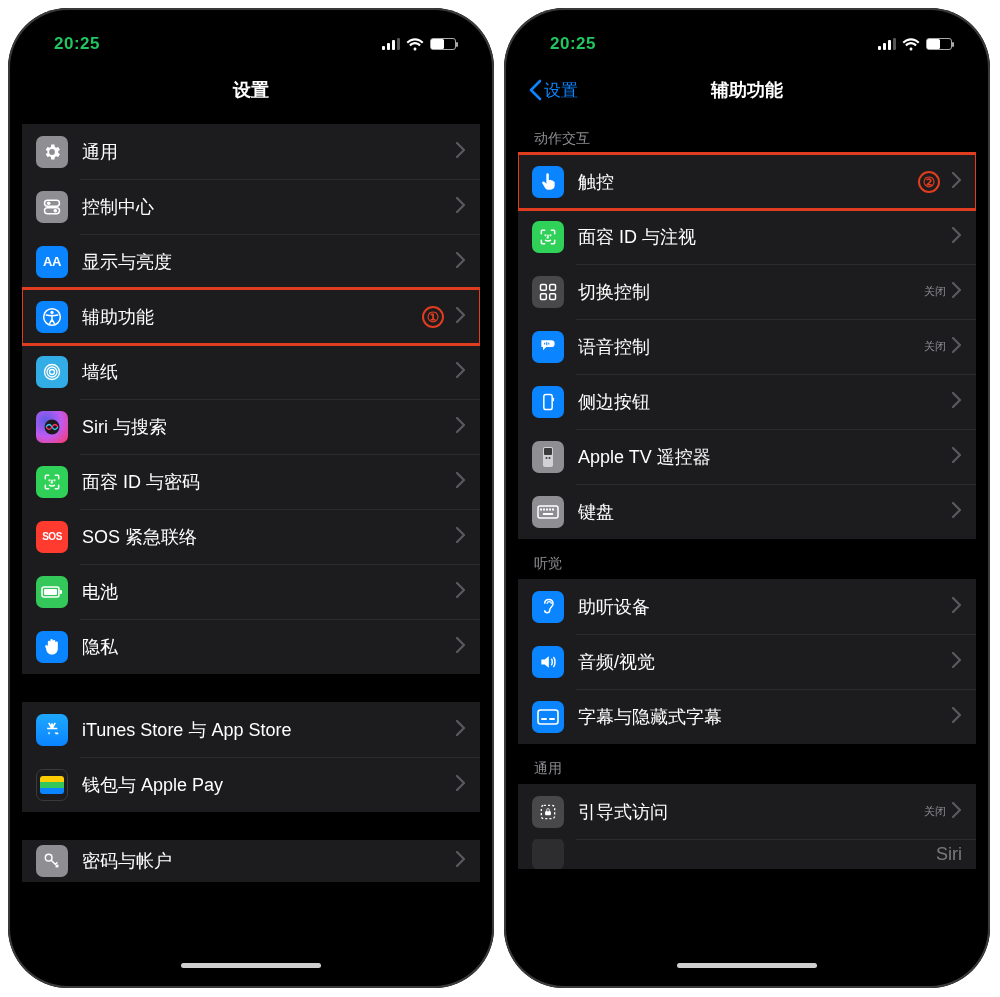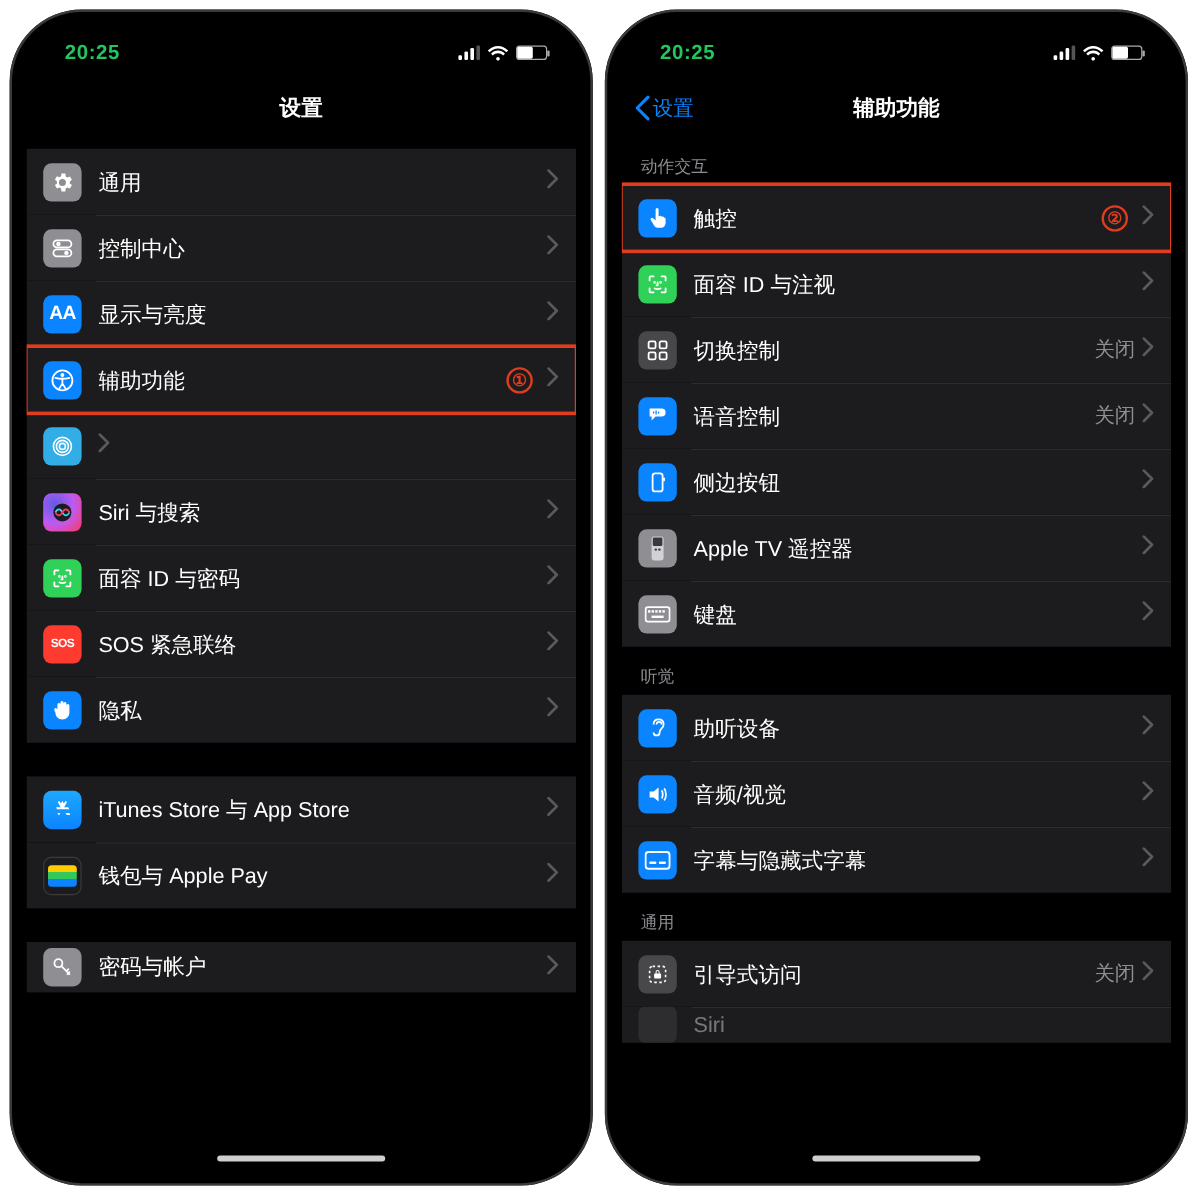--- a/index.html
+++ b/index.html
@@ -124,21 +124,21 @@
   }
   .row .icon {
     width:32px; height:32px; border-radius:7px;
     display:flex; align-items:center; justify-content:center;
     margin-right:14px;
     flex:0 0 auto;
     color:#fff;
     font-size:16px;
   }
   .row .label { flex:1; color:#fff; font-size:18px; white-space:nowrap; overflow:hidden; text-overflow:ellipsis;}
-  .row .value { color:#8e8e93; font-size:17px; margin-right:6px;}
+  .row .value { color:#8e8e93; font-size:11px; margin-right:6px;}
   .row .chev  { flex:0 0 auto; color:#5a5a5e; }
   .highlight-box{
     position:absolute;
     border:3px solid #e03c1f;
     border-radius:0px;
     pointer-events:none;
     z-index:40;
   }
   .badge-num{
     position:absolute;
@@ -163,30 +163,30 @@
   
   .bg-gray  { background:#8e8e93; }
   .bg-blue  { background:#0a84ff; }
   .bg-cyan  { background:#32ade6; }
   .bg-green { background:#30d158; }
   .bg-red   { background:#ff3b30; }
   .bg-grad  { background: radial-gradient(circle at 30% 30%, #5e5ce6, #bf5af2 50%, #ff375f); }
   .bg-green2{ background:#34c759; }
   .bg-dark  { background:#48484a; }
   .icon svg { display:block; }
-  .icon.text { font-weight:700; font-size:16px; letter-spacing:-0.5px;}
+  .icon.text { font-weight:700; font-size:13px; letter-spacing:-0.5px;}
   .ic-appstore { background: linear-gradient(180deg,#1ea8ff,#0a84ff); }
   .ic-wallet { background:#1c1c1e; border:1px solid #3a3a3c; }
   .wallet-inner{
     width:24px; height:18px; border-radius:3px;
     background:linear-gradient(#ffcc00 0 33%, #34c759 33% 66%, #0a84ff 66% 100%);
   }
   
   .row.partial { height: 42px; }
-  .row.cut { height: 30px; overflow:hidden; }
+  .row.cut { height: 30px; overflow:hidden;text-align:right; }
   .row.cut .label { color:#fff; }
 </style>
 </head>
 <body>
 
 <div class="stage">
 
 <div class="phone">
   <div class="screen">
     <div class="notch"></div>
@@ -272,20 +272,21 @@
       <div class="row">
         <div class="icon bg-cyan">
           <svg width="20" height="20" viewBox="0 0 24 24">
                 <circle cx="12" cy="12" r="3" fill="none" stroke="#fff" stroke-width="1.6"></circle>
                 <g stroke="#fff" stroke-width="1.6" fill="none">
                   <circle cx="12" cy="12" r="6"></circle>
                   <circle cx="12" cy="12" r="9"></circle>
                 </g>
               </svg>
         </div>
+        <div class="label">墙纸</div>
         <div class="chev"><svg width="10" height="16" viewBox="0 0 10 16">
                 <path d="M1 1l7 7-7 7" stroke="#5a5a5e" stroke-width="2.2" fill="none" stroke-linecap="round" stroke-linejoin="round"></path>
               </svg></div>
       </div>
 
       <div class="row">
         <div class="icon bg-grad">
           <svg width="20" height="20" viewBox="0 0 24 24">
                 <circle cx="12" cy="12" r="9" fill="#1c1c1e"></circle>
                 <path d="M5 12c2-4 5-4 7 0s5 4 7 0" stroke="#32d2ff" stroke-width="1.6" fill="none"></path>
@@ -314,20 +315,33 @@
       </div>
 
       <div class="row">
         <div class="icon bg-red text" style="font-size:10px;">SOS</div>
         <div class="label">SOS 紧急联络</div>
         <div class="chev"><svg width="10" height="16" viewBox="0 0 10 16">
                 <path d="M1 1l7 7-7 7" stroke="#5a5a5e" stroke-width="2.2" fill="none" stroke-linecap="round" stroke-linejoin="round"></path>
               </svg></div>
       </div>
 
+      <div class="row">
+        <div class="icon bg-green2">
+          <svg width="22" height="14" viewBox="0 0 22 14">
+                <rect x="1" y="2" width="17" height="10" rx="2" fill="none" stroke="#fff" stroke-width="1.6"></rect>
+                <rect x="19" y="5" width="2" height="4" rx="1" fill="#fff"></rect>
+                <rect x="3" y="4" width="13" height="6" rx="1" fill="#fff"></rect>
+              </svg>
+        </div>
+        <div class="label">电池</div>
+        <div class="chev"><svg width="10" height="16" viewBox="0 0 10 16">
+                <path d="M1 1l7 7-7 7" stroke="#5a5a5e" stroke-width="2.2" fill="none" stroke-linecap="round" stroke-linejoin="round"></path>
+              </svg></div>
+      </div>
 
       <div class="row">
         <div class="icon bg-blue">
           <svg width="20" height="20" viewBox="0 0 24 24">
                 <path fill="#fff" d="M7 11V6a1.5 1.5 0 013 0V4a1.5 1.5 0 013 0v1a1.5 1.5 0 013 0v2a1.5 1.5 0 013 0v7c0 4-3 7-7 7s-7-3-7-7l-1-2a1.5 1.5 0 012.6-1.5L7 11z"></path>
               </svg>
         </div>
         <div class="label">隐私</div>
         <div class="chev"><svg width="10" height="16" viewBox="0 0 10 16">
                 <path d="M1 1l7 7-7 7" stroke="#5a5a5e" stroke-width="2.2" fill="none" stroke-linecap="round" stroke-linejoin="round"></path>

